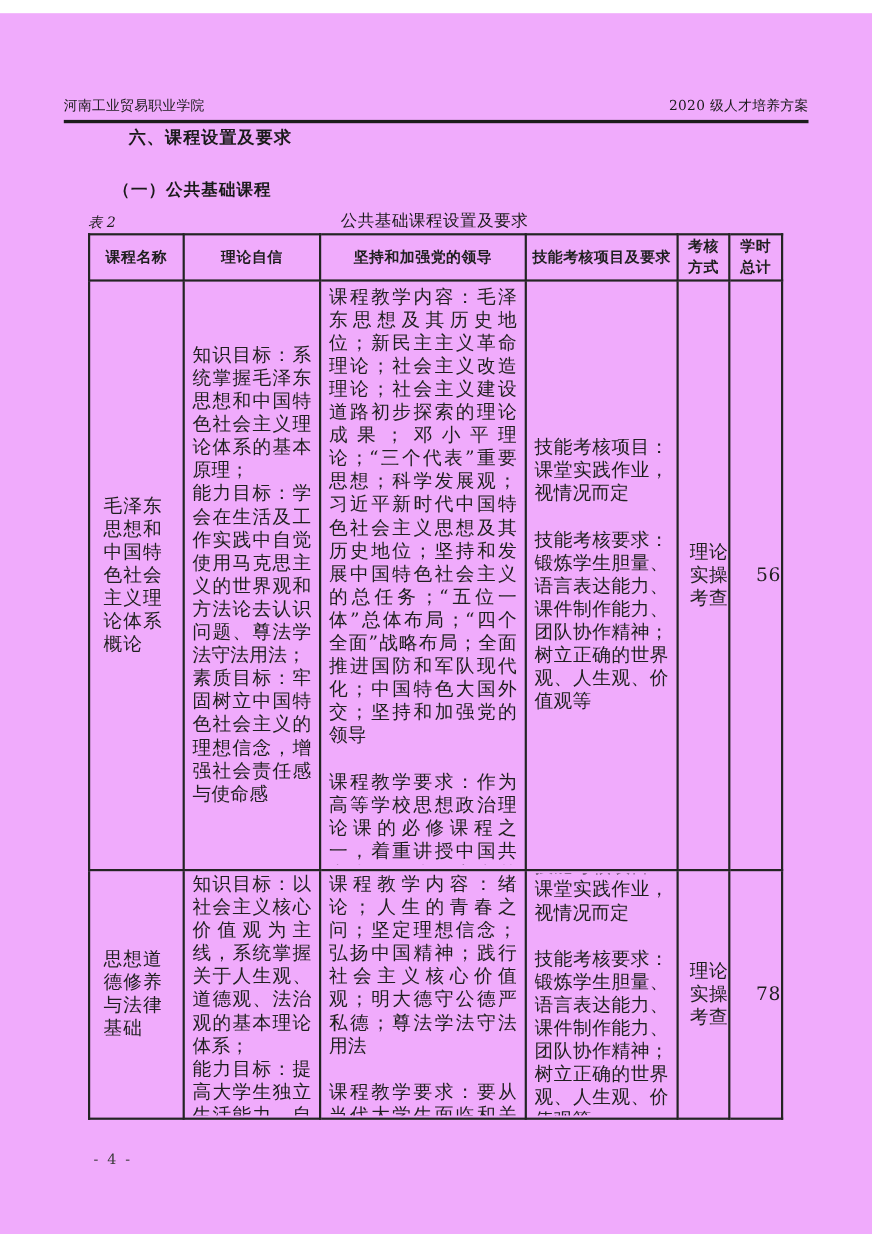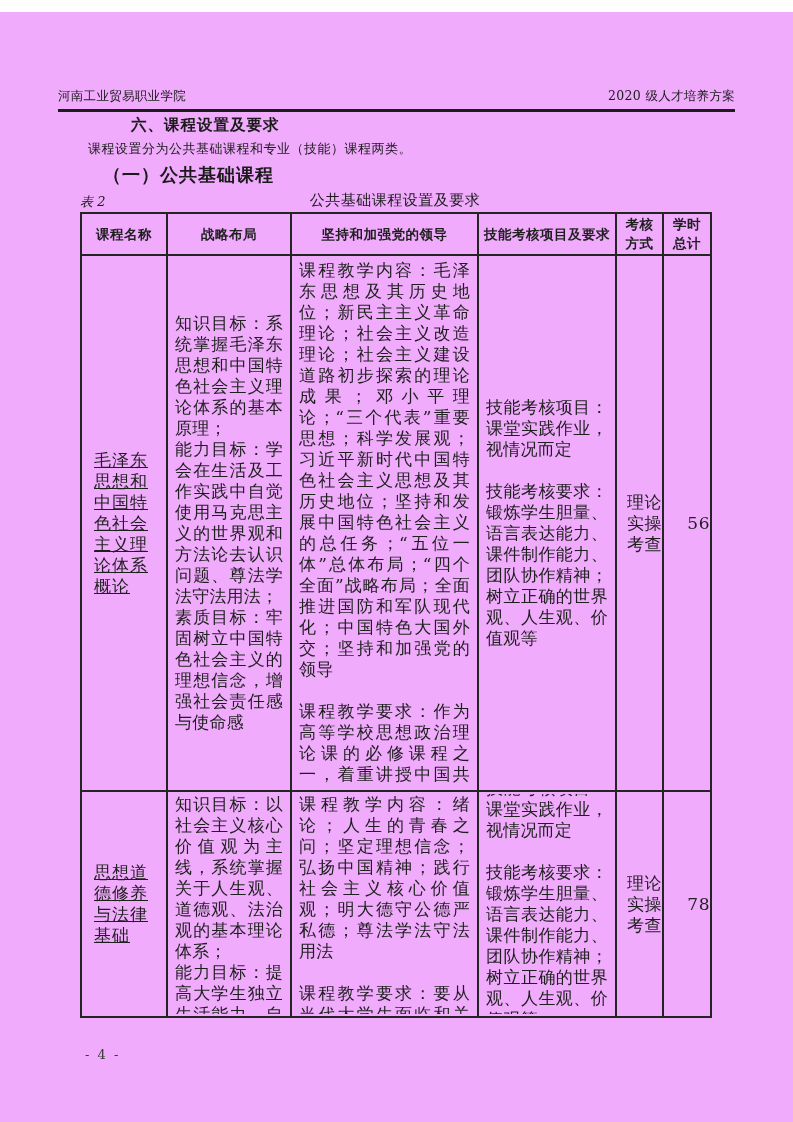--- a/index.html
+++ b/index.html
@@ -24,32 +24,32 @@
     justify-content: space-between;
     align-items: flex-end;
     font-size: 12.5px;
     padding-bottom: 4px;
     border-bottom: 3px solid #1c1c1c;
     letter-spacing: 0.3px;
   }
 
   
   .h1 {
-    position: absolute; left: 131px; top: 103px;
+    position: absolute; left: 117px; top: 103px;
     font-family: "DejaVu Sans", "Liberation Sans", sans-serif;
     font-weight: bold; font-size: 15.5px; letter-spacing: 1px;
   }
   .intro {
     position: absolute; left: 88px; top: 128px;
     font-size: 13px; letter-spacing: 0.5px;
   }
   .h2 {
     position: absolute; left: 103px; top: 151px;
     font-family: "DejaVu Sans", "Liberation Sans", sans-serif;
-    font-weight: bold; font-size: 18px; letter-spacing: 1px;
+    font-weight: bold; font-size: 15px; letter-spacing: 1px;
   }
 
   
   .caption {
     position: absolute; left: 80px; top: 179px; width: 630px; height: 20px;
   }
   .caption .tbl-label {
     position: absolute; left: 0; top: 2px; font-size: 13px; font-style: italic;
   }
   .caption .tbl-title {
@@ -86,21 +86,20 @@
   .col-obj    { width: 124px; }
   .col-cont   { width: 187px; }
   .col-skill  { width: 138px; }
   .col-method { width: 47px;  }
   .col-hours  { width: 48px;  }
 
   td.cell-name {
     padding: 0 12px;
     letter-spacing: 1px;
     text-align: left;
-    text-decoration: underline;
   }
   td.cell-text {
     padding: 2px 7px;
     text-align: justify;
     white-space: pre-wrap;
     letter-spacing: 0.2px;
   }
   td.cell-center {
     text-align: right;
     white-space: pre-line;
@@ -131,42 +130,41 @@
 <body>
 
 <div class="page">
 
   <div class="pagehead">
     <span>河南工业贸易职业学院</span>
     <span>2020 级人才培养方案</span>
   </div>
 
   <div class="h1">六、课程设置及要求</div>
-  <div class="intro">课程设置分为公共基础课程和专业（技能）课程两类。</div>
   <div class="h2">（一）公共基础课程</div>
 
   <div class="caption">
     <span class="tbl-label">表 2</span>
     <span class="tbl-title">公共基础课程设置及要求</span>
   </div>
 
   <div class="tbl-wrap">
     <table class="courses">
       <colgroup>
         <col class="col-name">
           <col class="col-obj">
           <col class="col-cont">
         <col class="col-skill">
           <col class="col-method">
           <col class="col-hours">
       </colgroup>
       <thead>
         <tr>
           <th>课程名称</th>
-          <th>战略布局</th>
+          <th>理论自信</th>
           <th>坚持和加强党的领导</th>
           <th>技能考核项目及要求</th>
           <th>考核
 方式</th>
           <th>学时
 总计</th>
         </tr>
       </thead>
       <tbody>
         <tr class="row-1">

